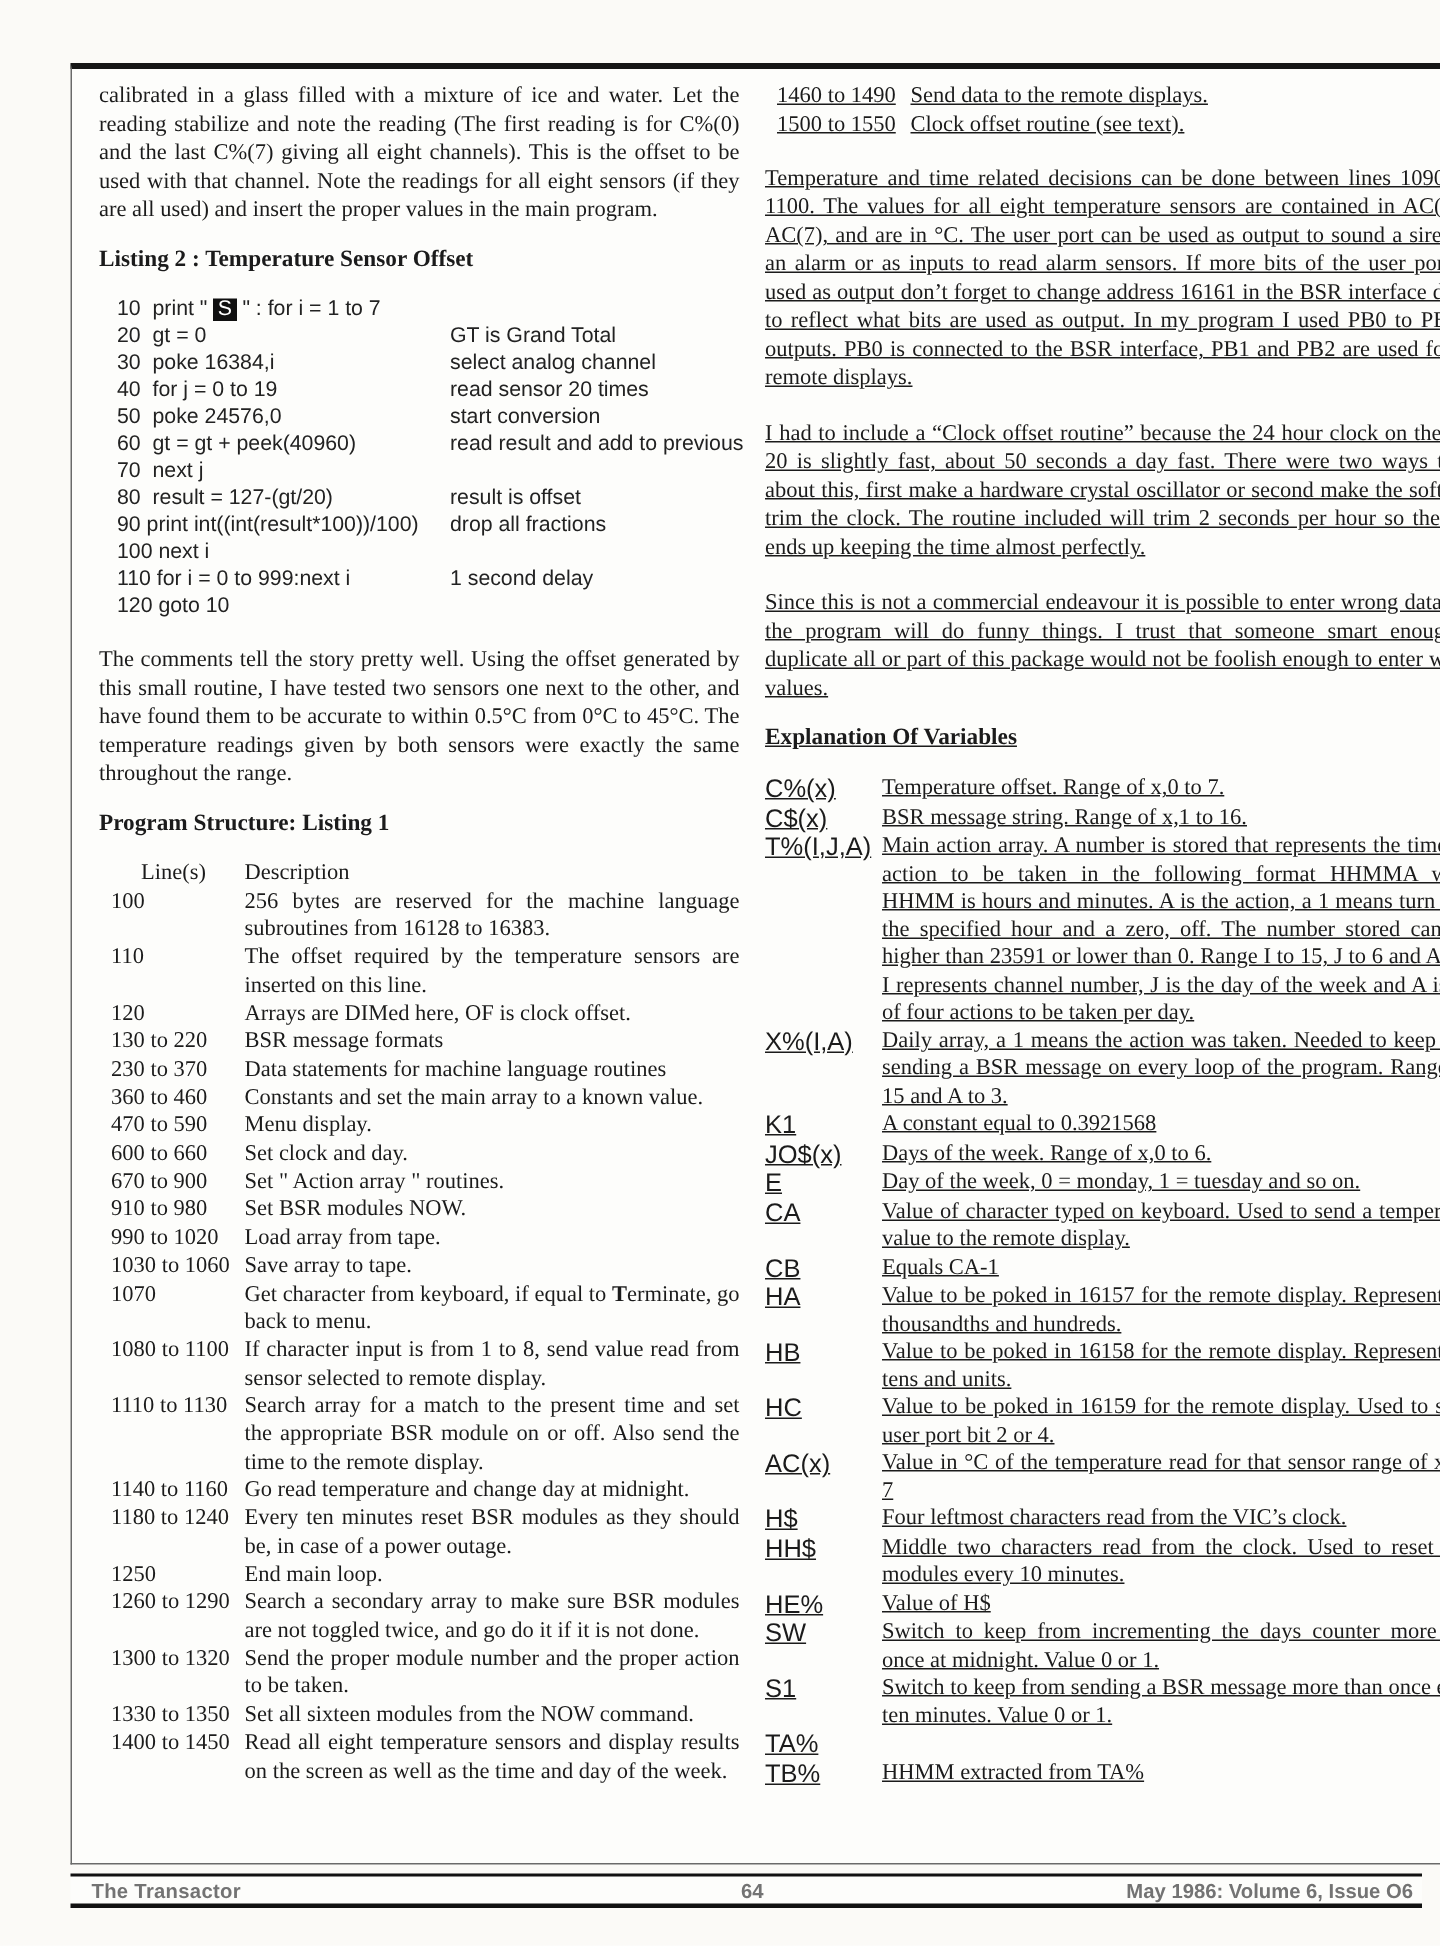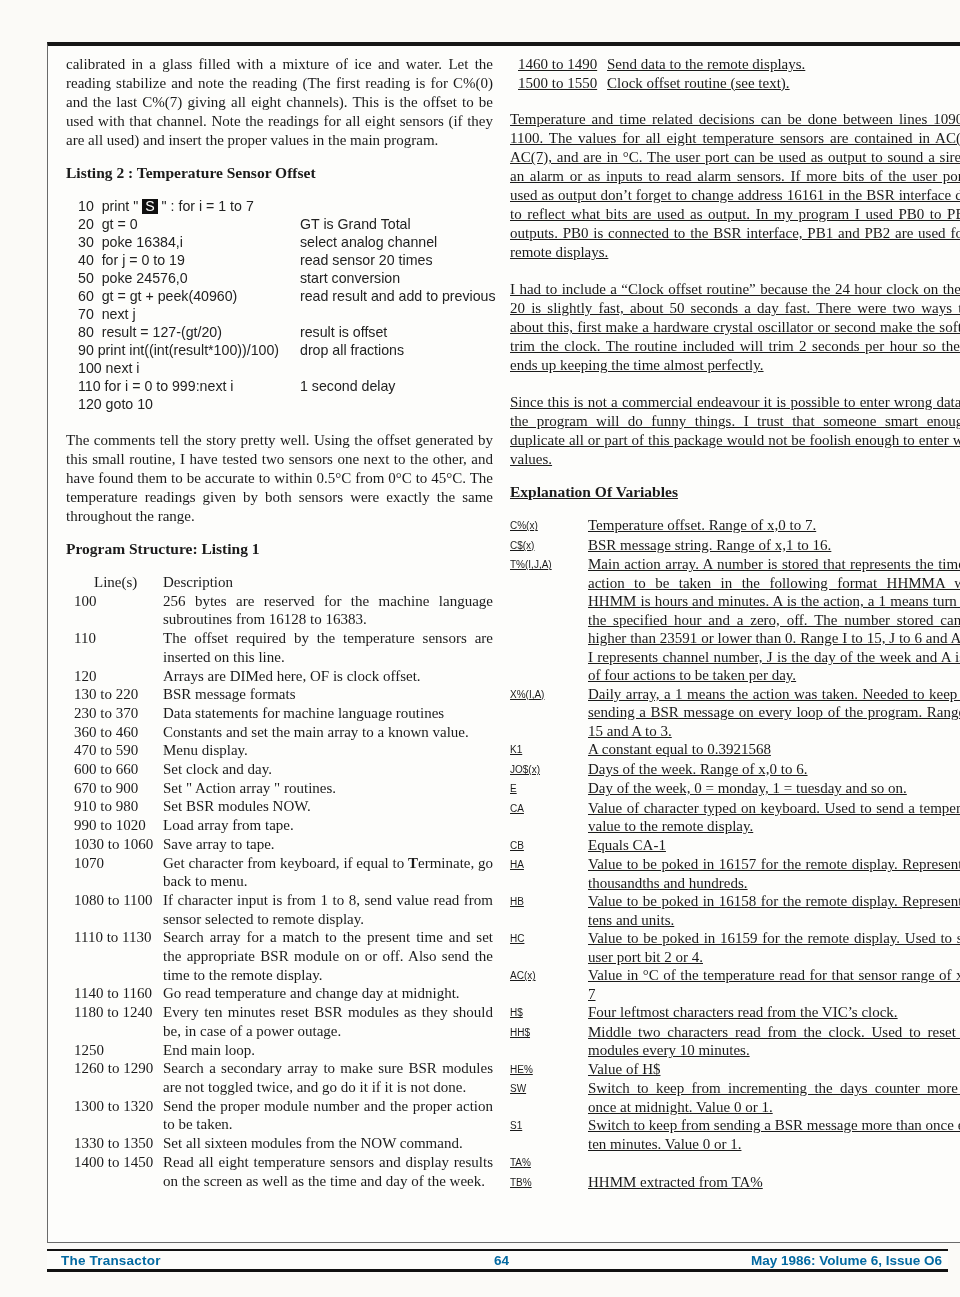--- a/index.html
+++ b/index.html
@@ -60,34 +60,34 @@
   .ps-lines-head{padding-left:28px;}
   .ps-desc{flex:1;text-align:justify;}
   
   .rc-gap{height:18px;}
   
   .var-table{font-size:15px;line-height:18.5px;}
   .var-row{display:flex;}
   .var-name{
     flex:0 0 auto;min-width:78px;
     font-family:"Liberation Sans","DejaVu Sans",sans-serif;
-    font-size:10px;
+    font-size:17px;
     padding-top:1px;
     white-space:nowrap;
   }
   .var-desc{flex:1;text-align:justify;}
   
   .footer-bar{
     position:absolute;left:47px;top:1249px;width:901px;height:23px;
     border-top:2px solid #111;
     border-bottom:3px solid #111;
     box-sizing:border-box;
     display:flex;align-items:center;
     font-family:"Liberation Sans","DejaVu Sans",sans-serif;
-    font-weight:bold;font-size:13.5px;color:#0369a1;
+    font-weight:bold;font-size:13.5px;color:#737373;
     background:#fdfdfb;
   }
   .footer-left{flex:1;padding-left:14px;letter-spacing:.2px;}
   .footer-center{flex:0 0 auto;}
   .footer-right{flex:1;text-align:right;padding-right:6px;}
 </style>
 </head>
 <body>
 
 <div class="page">

